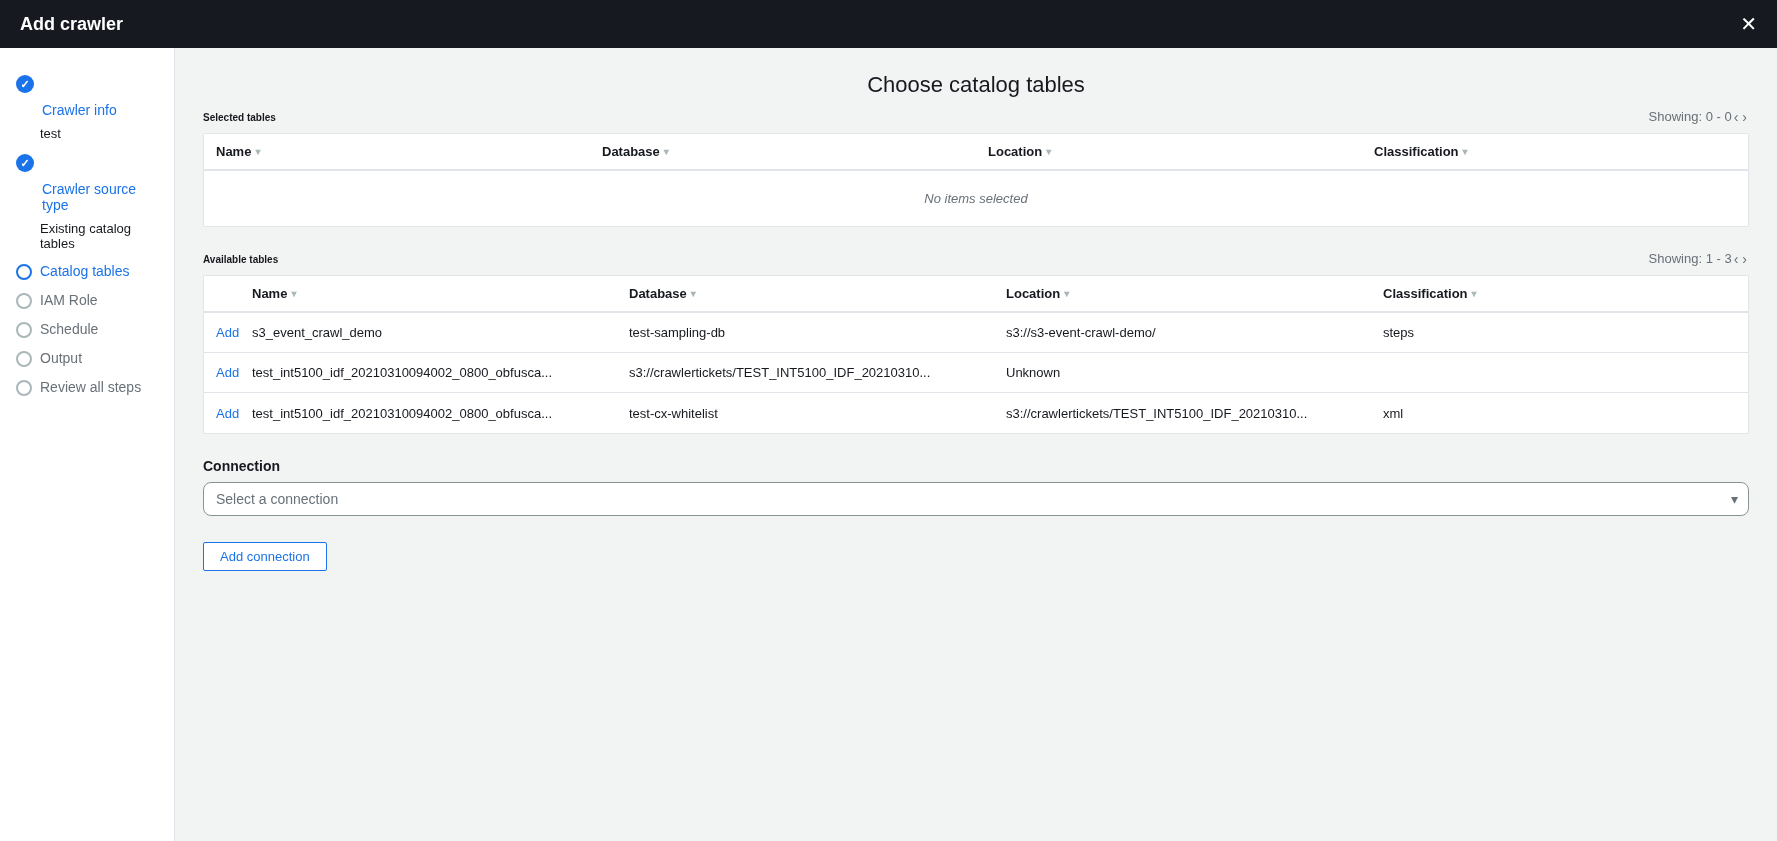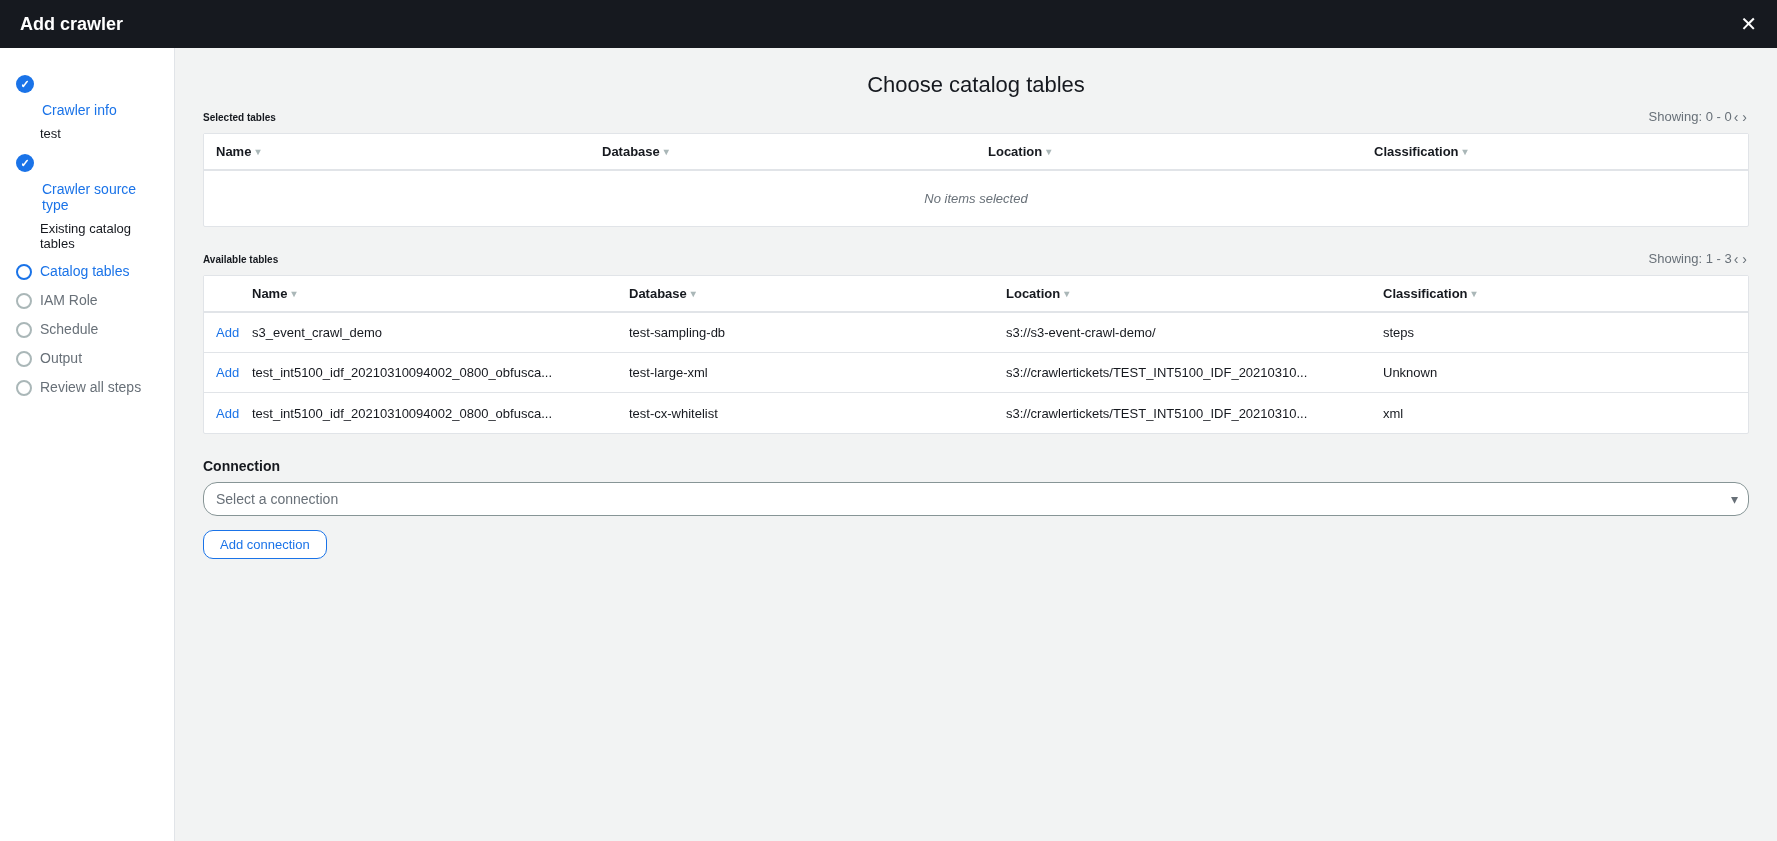--- a/index.html
+++ b/index.html
@@ -112,23 +112,23 @@
 
     .td { padding: 8px 12px; font-size: 13px; color: #16191f; }
     .td.empty-row { grid-column: 1 / -1; text-align: center; color: #687078; padding: 20px; }
     .add-link { color: #1a73e8; cursor: pointer; text-decoration: none; font-size: 13px; }
 
     
     .connection-label { font-size: 14px; font-weight: 700; margin-bottom: 8px; }
     .select-wrapper {
       position: relative;
       border: 1px solid #879596;
-      border-radius: 14px;
-      background: #fff;
-      margin-bottom: 14px;
+      border-radius: 8px;
+      background: #fff;
+      margin-bottom: 26px;
     }
     .select-control {
       width: 100%;
       padding: 8px 32px 8px 12px;
       font-size: 14px;
       color: #687078;
       background: transparent;
       border: none;
       appearance: none;
       cursor: pointer;
@@ -137,21 +137,21 @@
     .select-arrow {
       position: absolute; right: 10px; top: 50%; transform: translateY(-50%);
       color: #687078; font-size: 14px; pointer-events: none;
     }
     .add-connection-btn {
       background: #fff;
       border: 1px solid #1a73e8;
       color: #1a73e8;
       padding: 6px 16px;
       font-size: 13px;
-      border-radius: 10px;
+      border-radius: 2px;
       cursor: pointer;
     }
   </style>
 </head>
 <body>
 
 <div class="app-header">
   <span class="app-header-title">Add crawler</span>
   <button class="close-btn">✕</button>
 </div>
@@ -276,21 +276,20 @@
         <div class="td">test-sampling-db</div>
         <div class="td">s3://s3-event-crawl-demo/</div>
         <div class="td">steps</div>
       </div>
 
       <div class="table-row">
         <div class="td">
           <a class="add-link">Add</a>
         </div>
         <div class="td">test_int5100_idf_20210310094002_0800_obfusca...</div>
-        <div class="td">test-large-xml</div>
         <div class="td">s3://crawlertickets/TEST_INT5100_IDF_20210310...</div>
         <div class="td">Unknown</div>
       </div>
 
       <div class="table-row">
         <div class="td">
           <a class="add-link">Add</a>
         </div>
         <div class="td">test_int5100_idf_20210310094002_0800_obfusca...</div>
         <div class="td">test-cx-whitelist</div>

